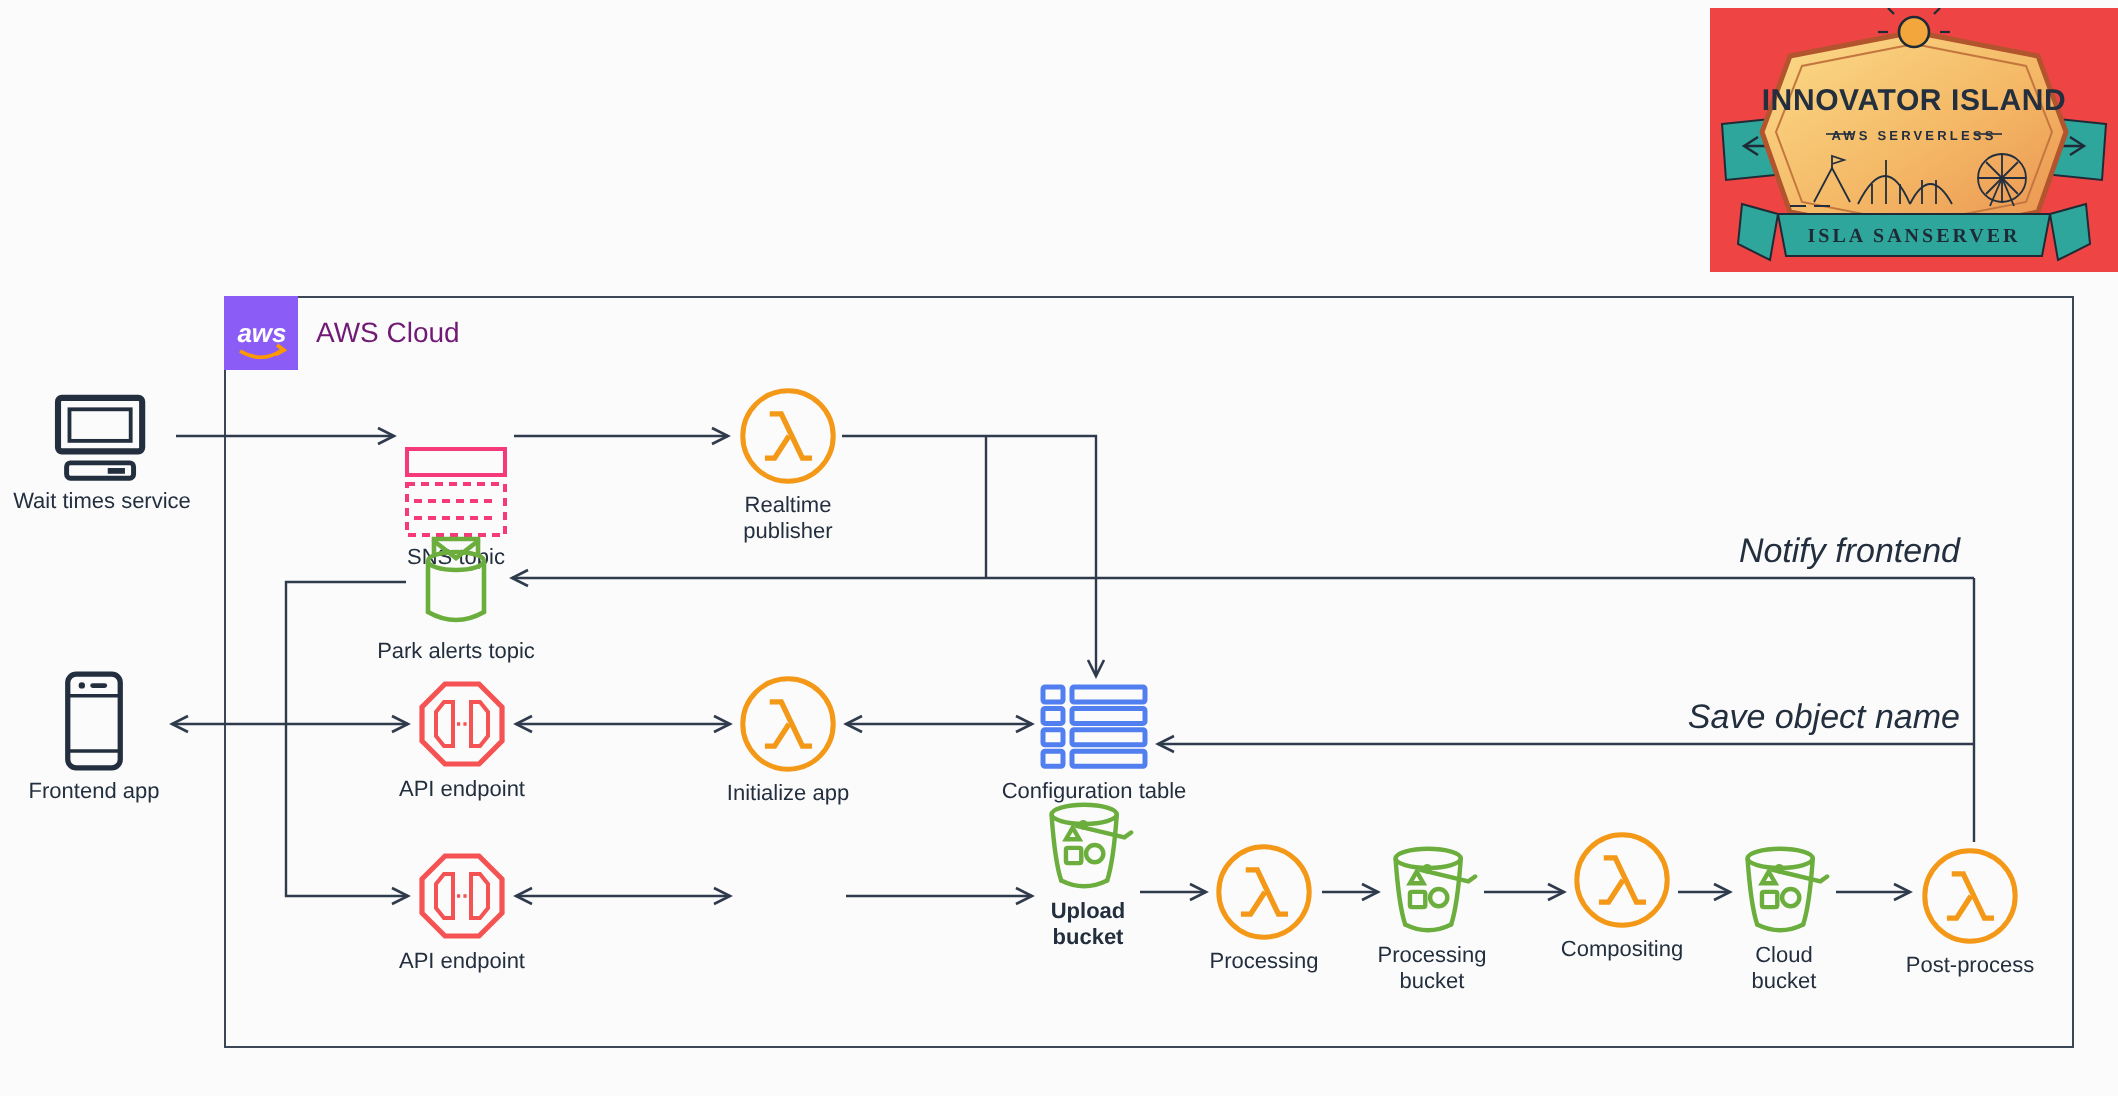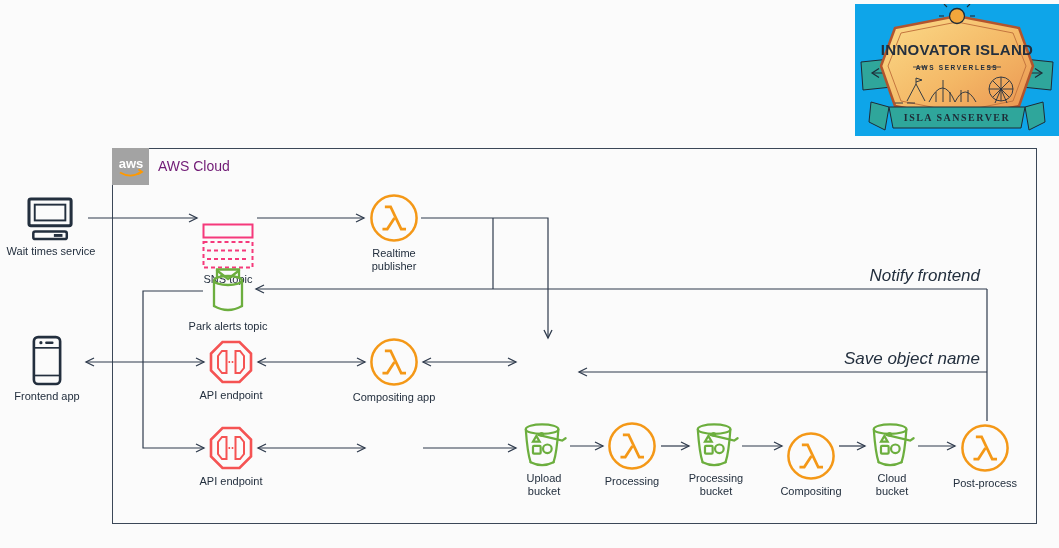--- a/index.html
+++ b/index.html
@@ -3,42 +3,42 @@
 <meta charset="utf-8">
 <style>
   html,body{margin:0;padding:0;background:#fbfbfb;}
   .canvas{position:relative;width:1059px;height:548px;background:#fbfbfb;overflow:hidden;
           font-family:"Liberation Sans",sans-serif;color:#232f3e;}
   
   .wires{position:absolute;left:0;top:0;width:1059px;height:548px;z-index:1;}
   
   .cloudbox{position:absolute;left:112px;top:148px;width:923px;height:374px;
             border:1px solid #3b4757;background:transparent;z-index:0;}
-  .awslogo{position:absolute;left:112px;top:148px;width:37px;height:37px;background:#a3a3a3;z-index:2;
-           display:flex;align-items:center;justify-content:center;}
+  .awslogo{position:absolute;left:112px;top:148px;width:37px;height:37px;background:#8b5cf6;z-index:2;
+           display:flex;align-items:flex-end;justify-content:center;font-style:italic;}
   .cloudtitle{position:absolute;left:158px;top:158px;font-size:14px;color:#701a75;z-index:2;}
   
   .node{position:absolute;display:flex;flex-direction:column;align-items:center;z-index:2;}
   .nlabel{font-size:11px;line-height:13px;margin-top:4px;text-align:center;white-space:pre-line;color:#232f3e;}
   
   .node{width:120px;margin-left:-60px;}
   #n-wait{left:51px;top:197px;}      #n-frontend{left:47px;top:335px;}
   #n-sns{left:228px;top:195px;margin-top:28px;}      #n-realtime{left:394px;top:193px;}
   #n-park{left:228px;top:266px;}     #n-api1{left:231px;top:339px;}
   #n-init{left:394px;top:337px;}     #n-table{left:547px;top:342px;}
   #n-api2{left:231px;top:425px;}     #n-photo{left:394px;top:423px;}
-  #n-upbucket{left:544px;top:420px;} #n-proc{left:632px;top:421px;}
-  #n-procbucket{left:716px;top:420px;} #n-comp{left:811px;top:431px;align-items:center;}
+  #n-upbucket{left:544px;top:398px;font-weight:bold;} #n-proc{left:632px;top:421px;}
+  #n-procbucket{left:716px;top:420px;} #n-comp{left:811px;top:415px;align-items:center;}
   #n-finbucket{left:892px;top:420px;} #n-post{left:985px;top:423px;}
   
   .anno{position:absolute;left:770px;width:210px;text-align:right;font-size:17px;
         font-style:italic;color:#232f3e;z-index:2;}
   #anno-notify{top:266px;} #anno-save{top:349px;}
   
-  .badge{position:absolute;left:855px;top:4px;width:204px;height:132px;z-index:3;background:#0ea5e9;}
+  .badge{position:absolute;left:855px;top:4px;width:204px;height:132px;z-index:3;background:#ef4444;}
 </style>
 </head>
 <body>
 
 <div class="canvas">
 
   <svg width="0" height="0" style="position:absolute" aria-hidden="true">
     <defs>
       <marker id="ah" markerWidth="14" markerHeight="14" refX="9" refY="5" orient="auto-start-reverse" markerUnits="userSpaceOnUse">
         <path d="M1,1 L9,5 L1,9" fill="none" stroke="#2f3b4d" stroke-width="1.3"></path>
@@ -185,21 +185,27 @@
   <div class="node" id="n-api1">
     <svg width="46" height="46">
         <use href="#sym-api"></use>
       </svg>
     <div class="nlabel">API endpoint</div>
   </div>
   <div class="node" id="n-init">
     <svg width="50" height="50">
         <use href="#sym-lambda"></use>
       </svg>
-    <div class="nlabel">Compositing app</div>
+    <div class="nlabel">Initialize app</div>
+  </div>
+  <div class="node" id="n-table">
+    <svg width="54" height="44">
+        <use href="#sym-table"></use>
+      </svg>
+    <div class="nlabel">Configuration table</div>
   </div>
   <div class="node" id="n-api2">
     <svg width="46" height="46">
         <use href="#sym-api"></use>
       </svg>
     <div class="nlabel">API endpoint</div>
   </div>
   <div class="node" id="n-upbucket">
     <svg width="46" height="48">
         <use href="#sym-bucket"></use>

